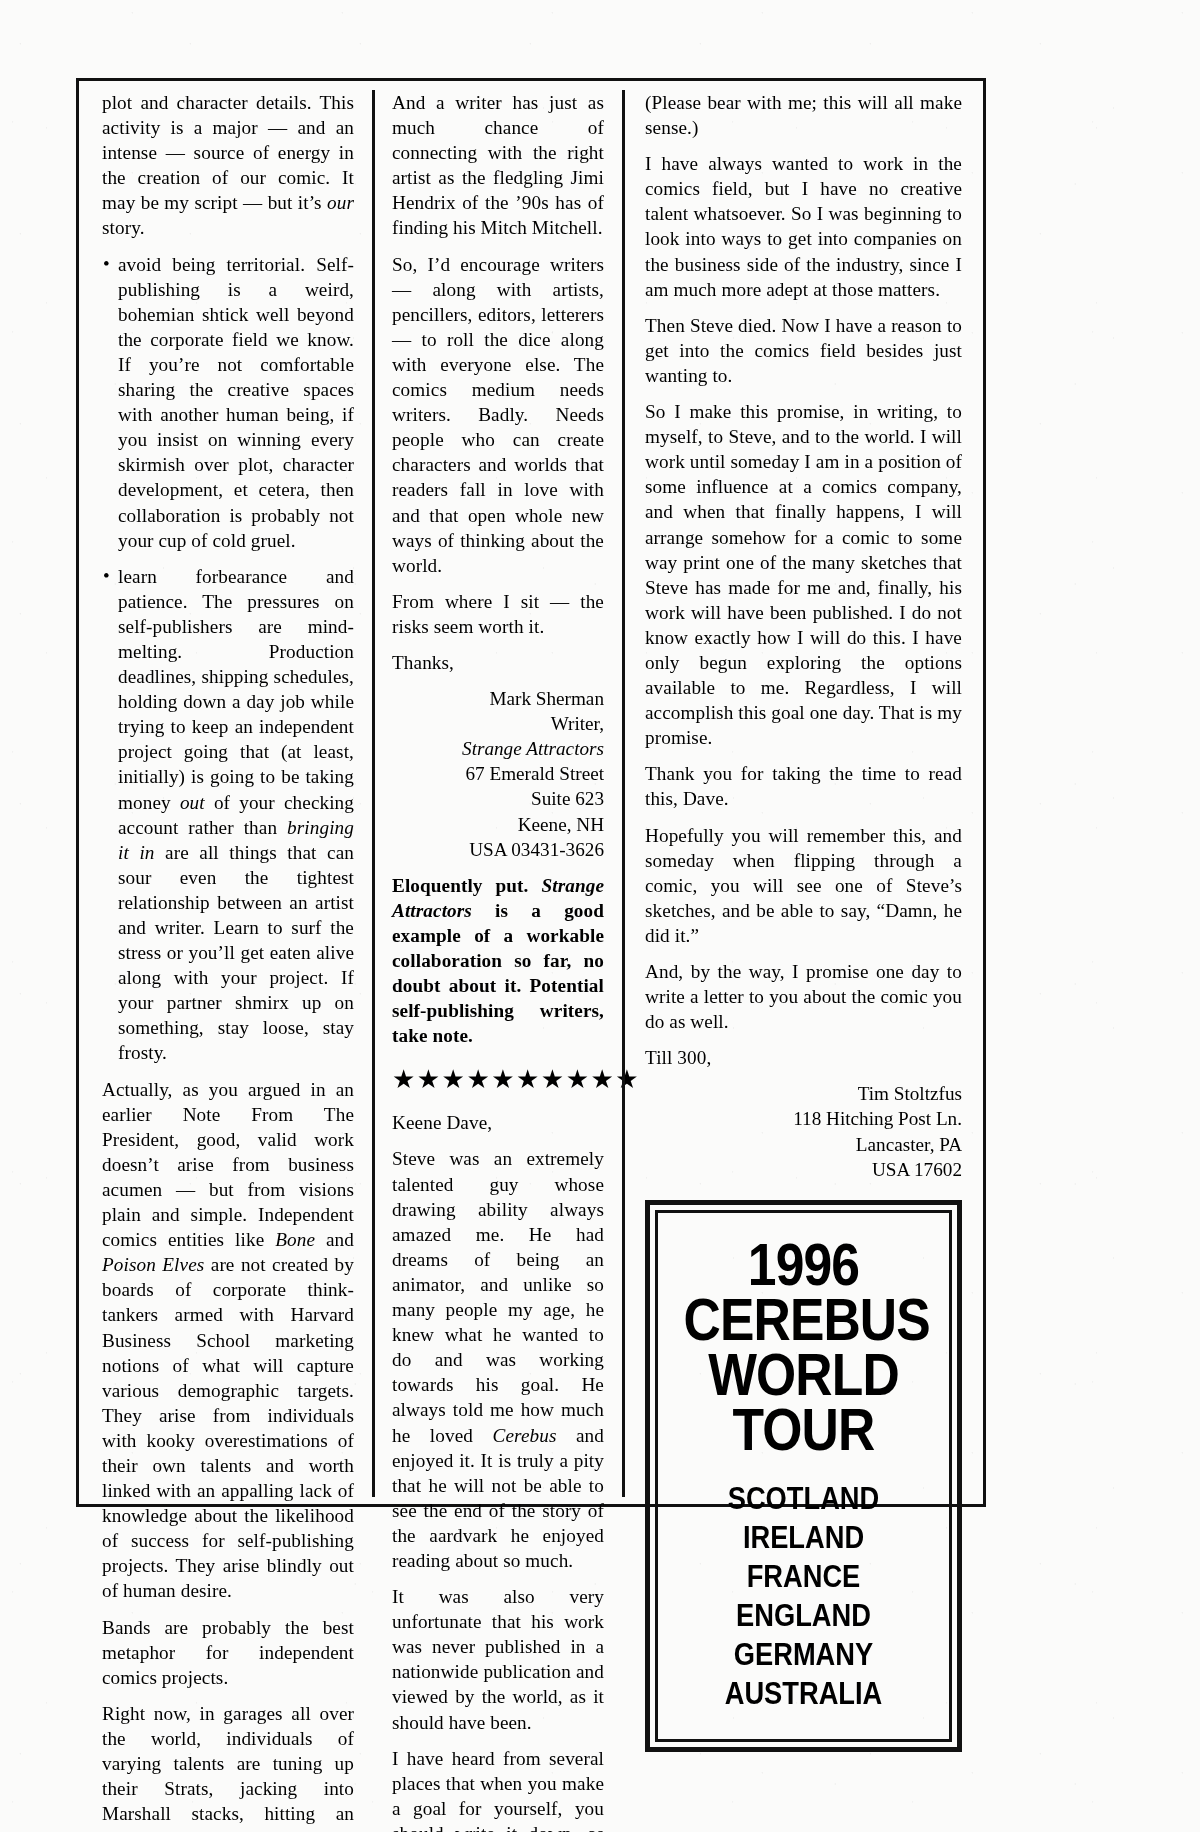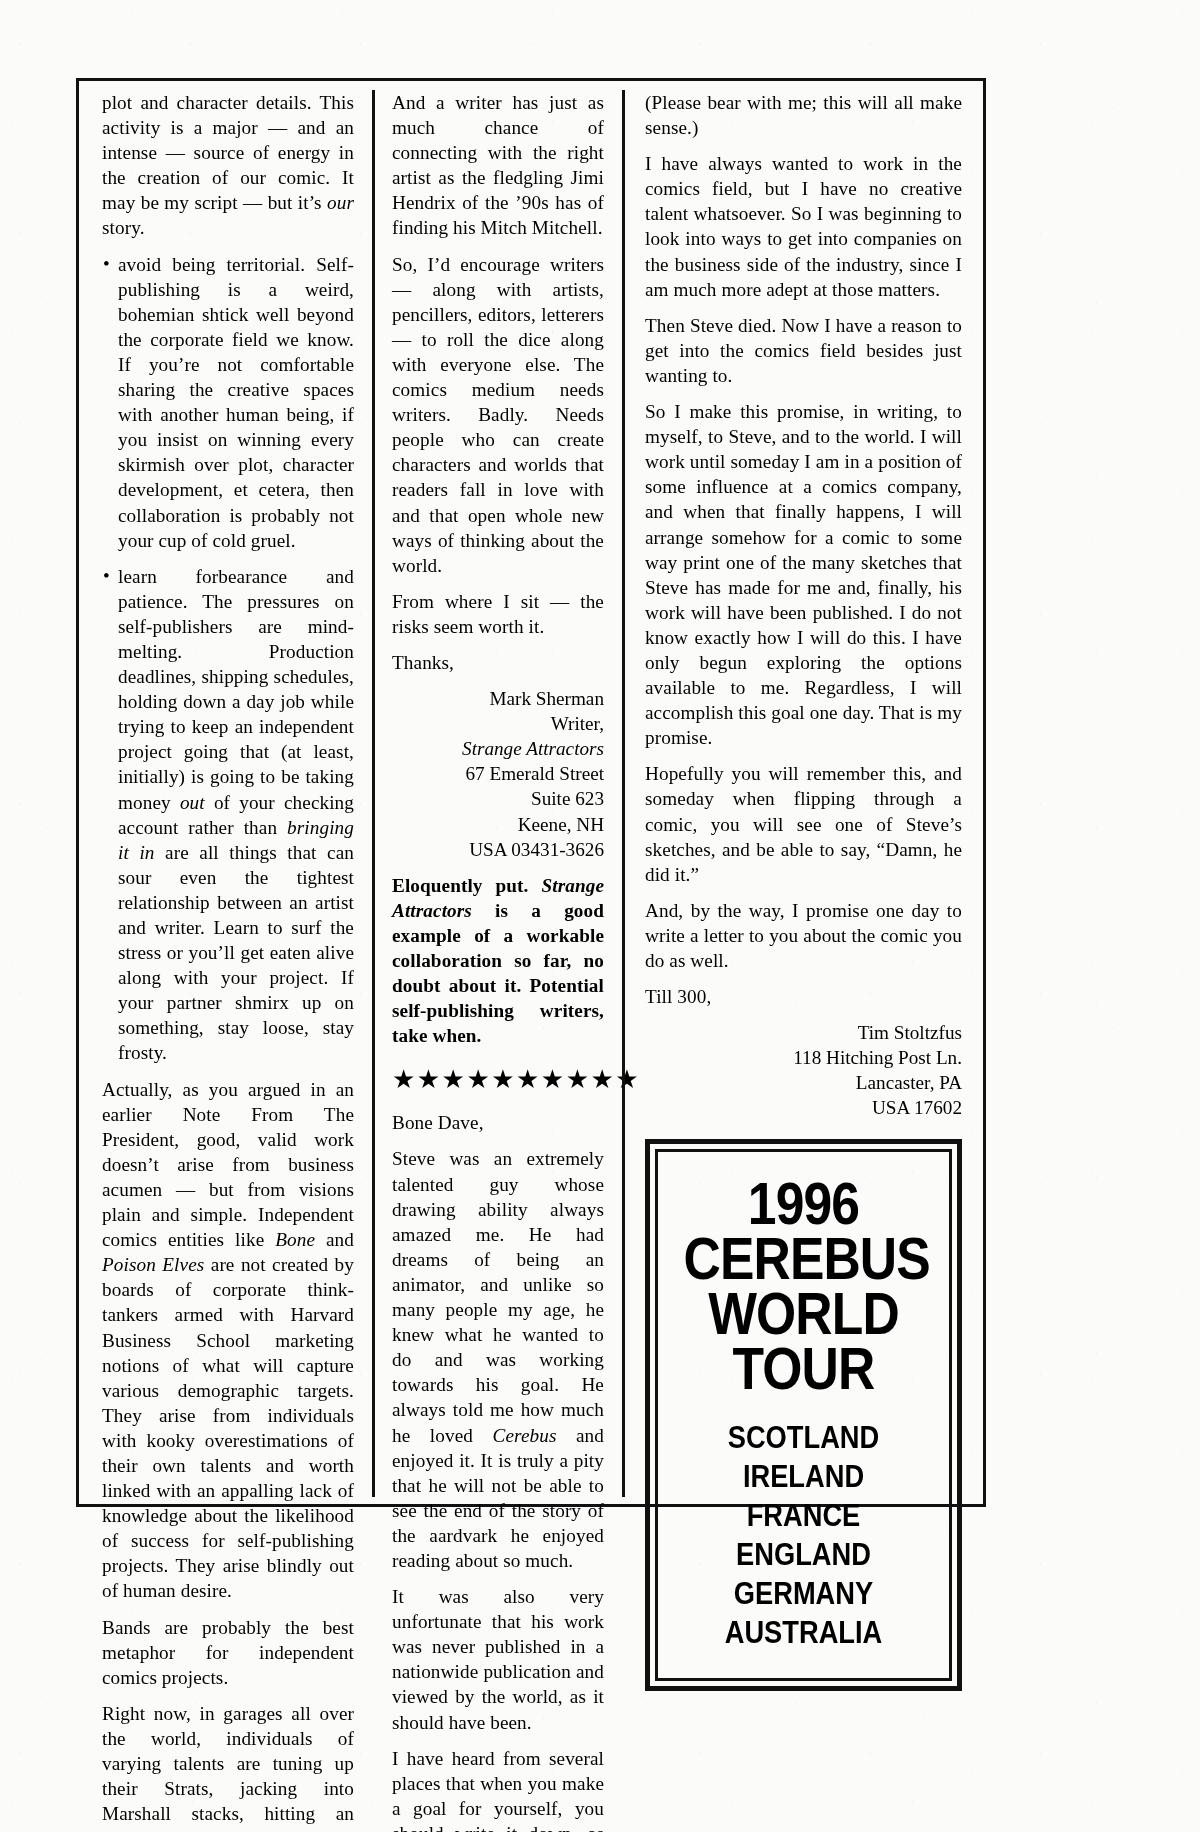--- a/index.html
+++ b/index.html
@@ -192,33 +192,34 @@
         <span>
           <span>Suite 623</span>
         </span>
         <span>
           <span>Keene, NH</span>
         </span>
         <span>
           <span>USA  03431-3626</span>
         </span>
       </div>
-      <p class="editor-note"><span>Eloquently put. </span><span class="ital">Strange Attractors</span><span> is a good example of a workable collaboration so far, no doubt about it. Potential self-publishing writers, take when.</span></p>
+      <p class="editor-note"><span>Eloquently put. </span><span class="ital">Strange Attractors</span><span> is a good example of a workable collaboration so far, no doubt about it. Potential self-publishing writers, take note.</span></p>
       <div class="stars">★★★★★★★★★★</div>
-      <p><span>Bone Dave,</span></p>
+      <p><span>Keene Dave,</span></p>
       <p><span>Steve was an extremely talented guy whose drawing ability always amazed me. He had dreams of being an animator, and unlike so many people my age, he knew what he wanted to do and was working towards his goal. He always told me how much he loved </span><em>Cerebus</em><span> and enjoyed it. It is truly a pity that he will not be able to see the end of the story of the aardvark he enjoyed reading about so much.</span></p>
       <p><span>It was also very unfortunate that his work was never published in a nationwide publication and viewed by the world, as it should have been.</span></p>
       <p><span>I have heard from several places that when you make a goal for yourself, you should write it down, as that makes the goal more “real” or something like that. I always thought it was kind of dumb, though, to just write it down somewhere without any meaning, you know? So I decided to write this letter to write the goal down, yet have it have some meaning, at least to me.</span></p>
     </div>
 
   <div class="col col-3" id="col3">
       <p><span>(Please bear with me; this will all make sense.)</span></p>
       <p><span>I have always wanted to work in the comics field, but I have no creative talent whatsoever. So I was beginning to look into ways to get into companies on the business side of the industry, since I am much more adept at those matters.</span></p>
       <p><span>Then Steve died. Now I have a reason to get into the comics field besides just wanting to.</span></p>
       <p><span>So I make this promise, in writing, to myself, to Steve, and to the world. I will work until someday I am in a position of some influence at a comics company, and when that finally happens, I will arrange somehow for a comic to some way print one of the many sketches that Steve has made for me and, finally, his work will have been published. I do not know exactly how I will do this. I have only begun exploring the options available to me. Regardless, I will accomplish this goal one day. That is my promise.</span></p>
+      <p><span>Thank you for taking the time to read this, Dave.</span></p>
       <p><span>Hopefully you will remember this, and someday when flipping through a comic, you will see one of Steve’s sketches, and be able to say, “Damn, he did it.”</span></p>
       <p><span>And, by the way, I promise one day to write a letter to you about the comic you do as well.</span></p>
       <p><span>Till 300,</span></p>
       <div class="sig">
         <span>
           <span>Tim Stoltzfus</span>
         </span>
         <span>
           <span>118 Hitching Post Ln.</span>
         </span>

